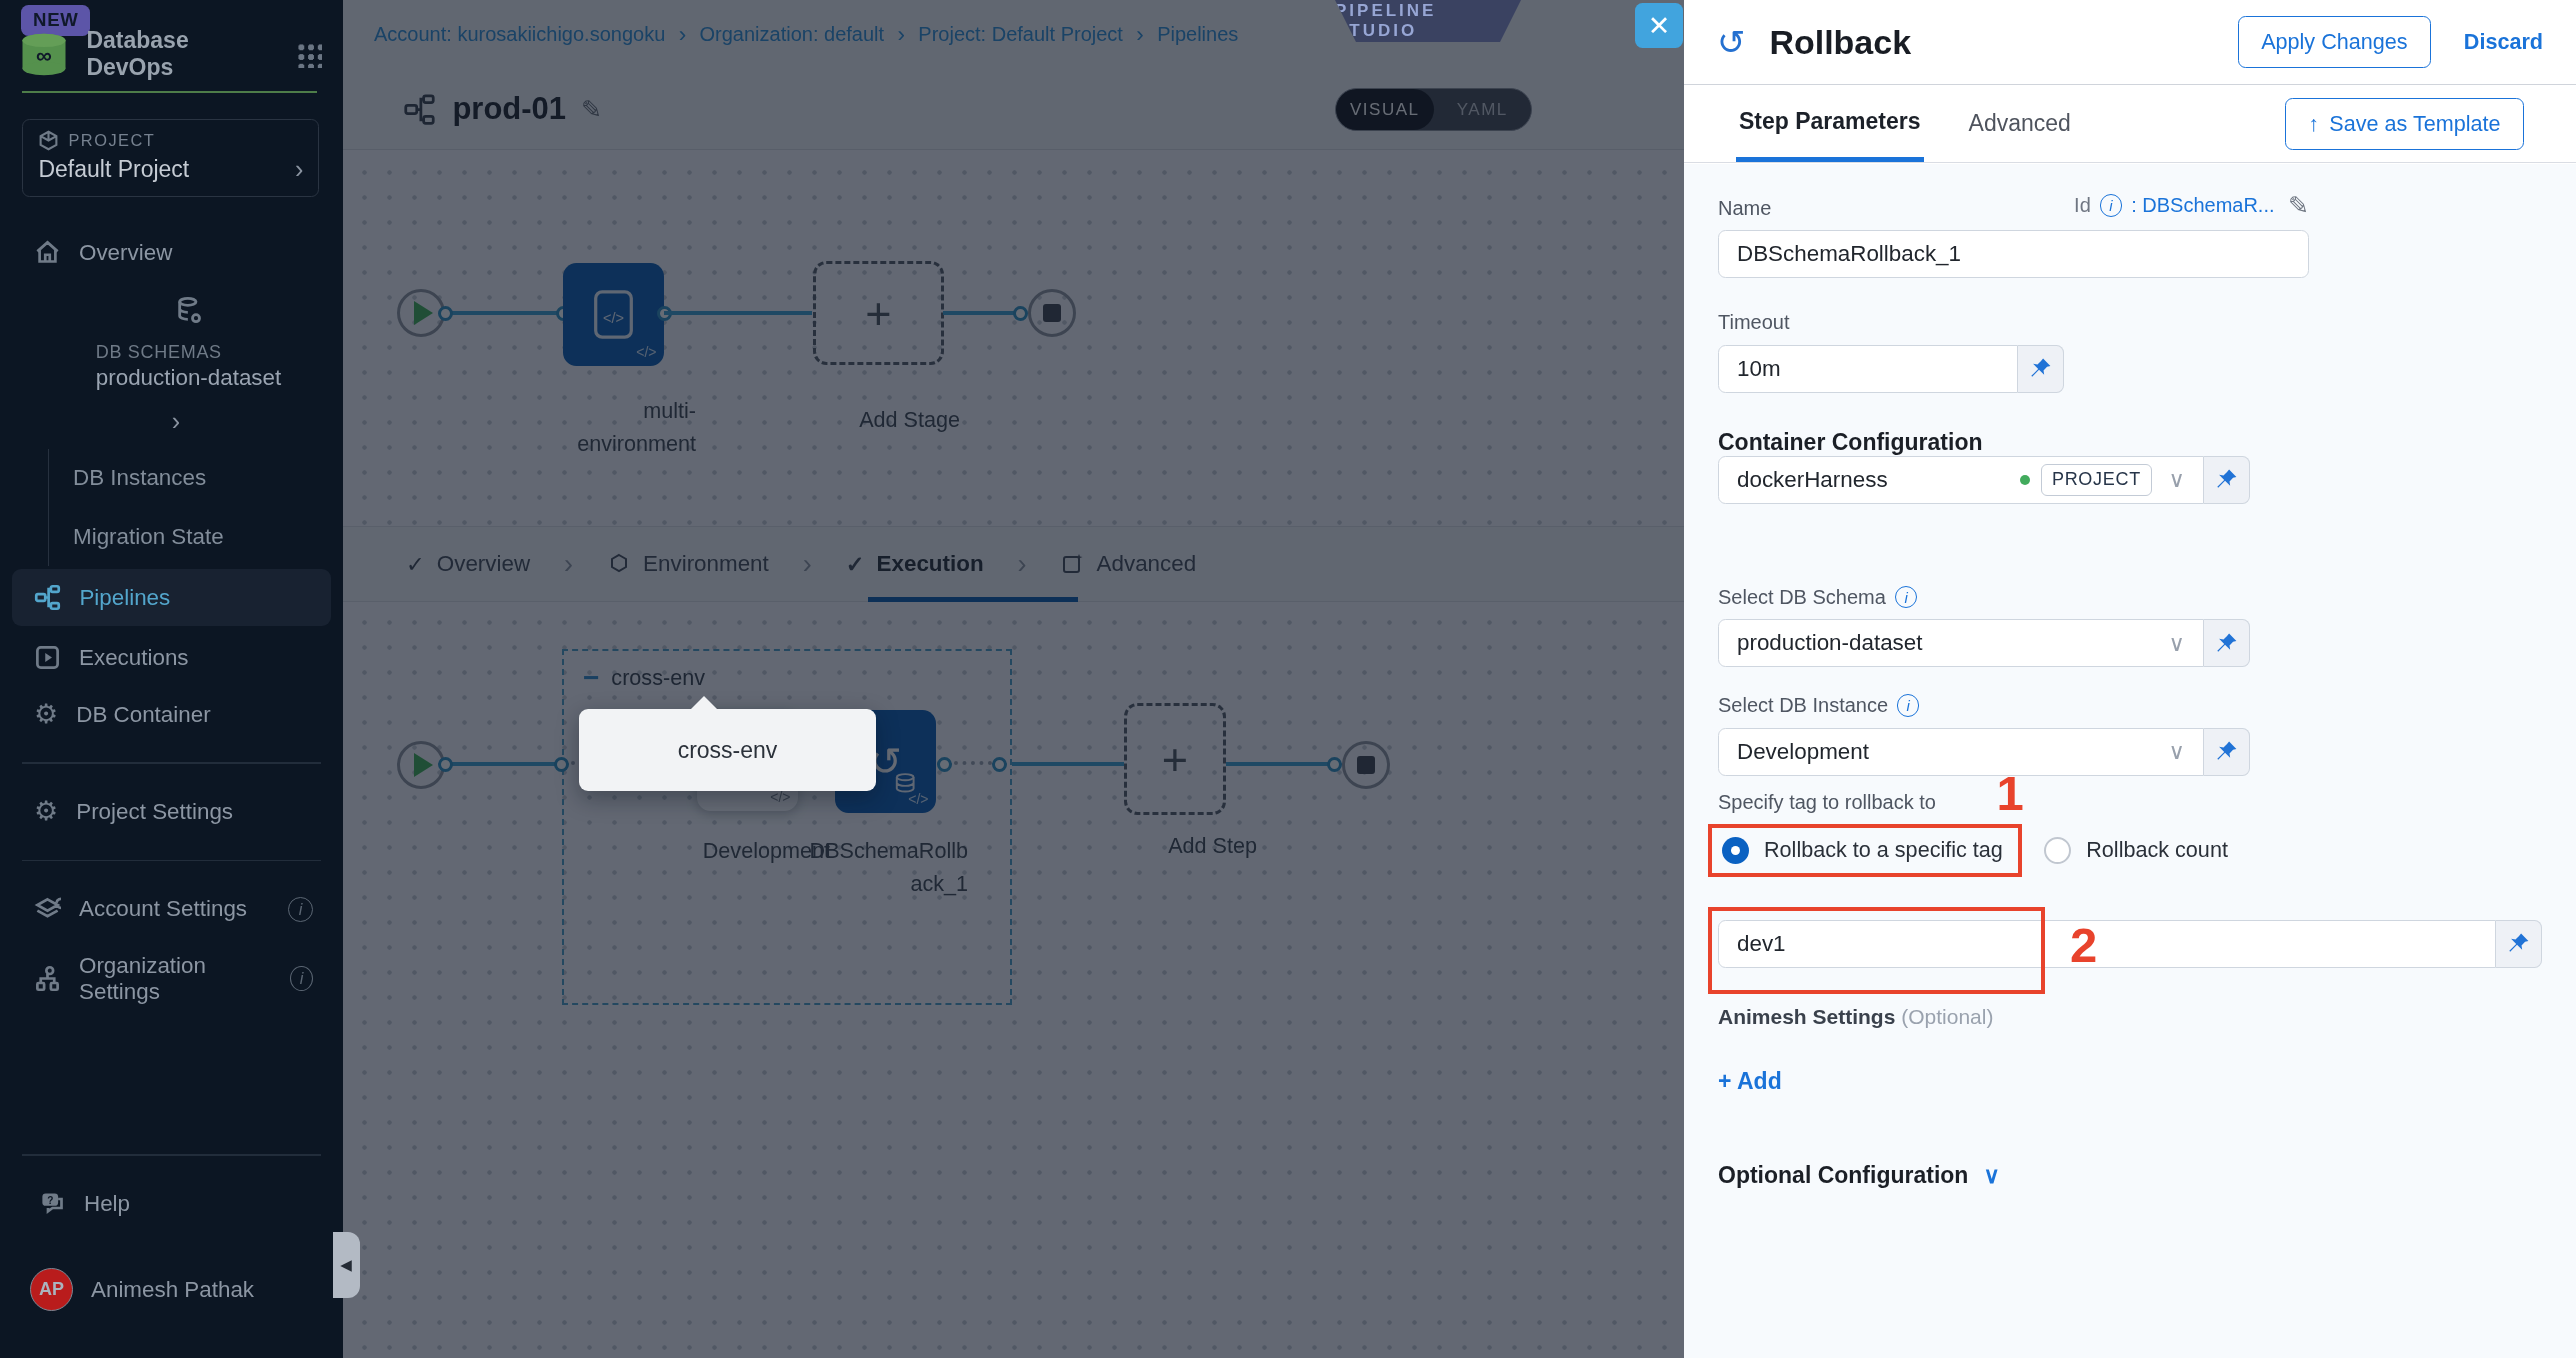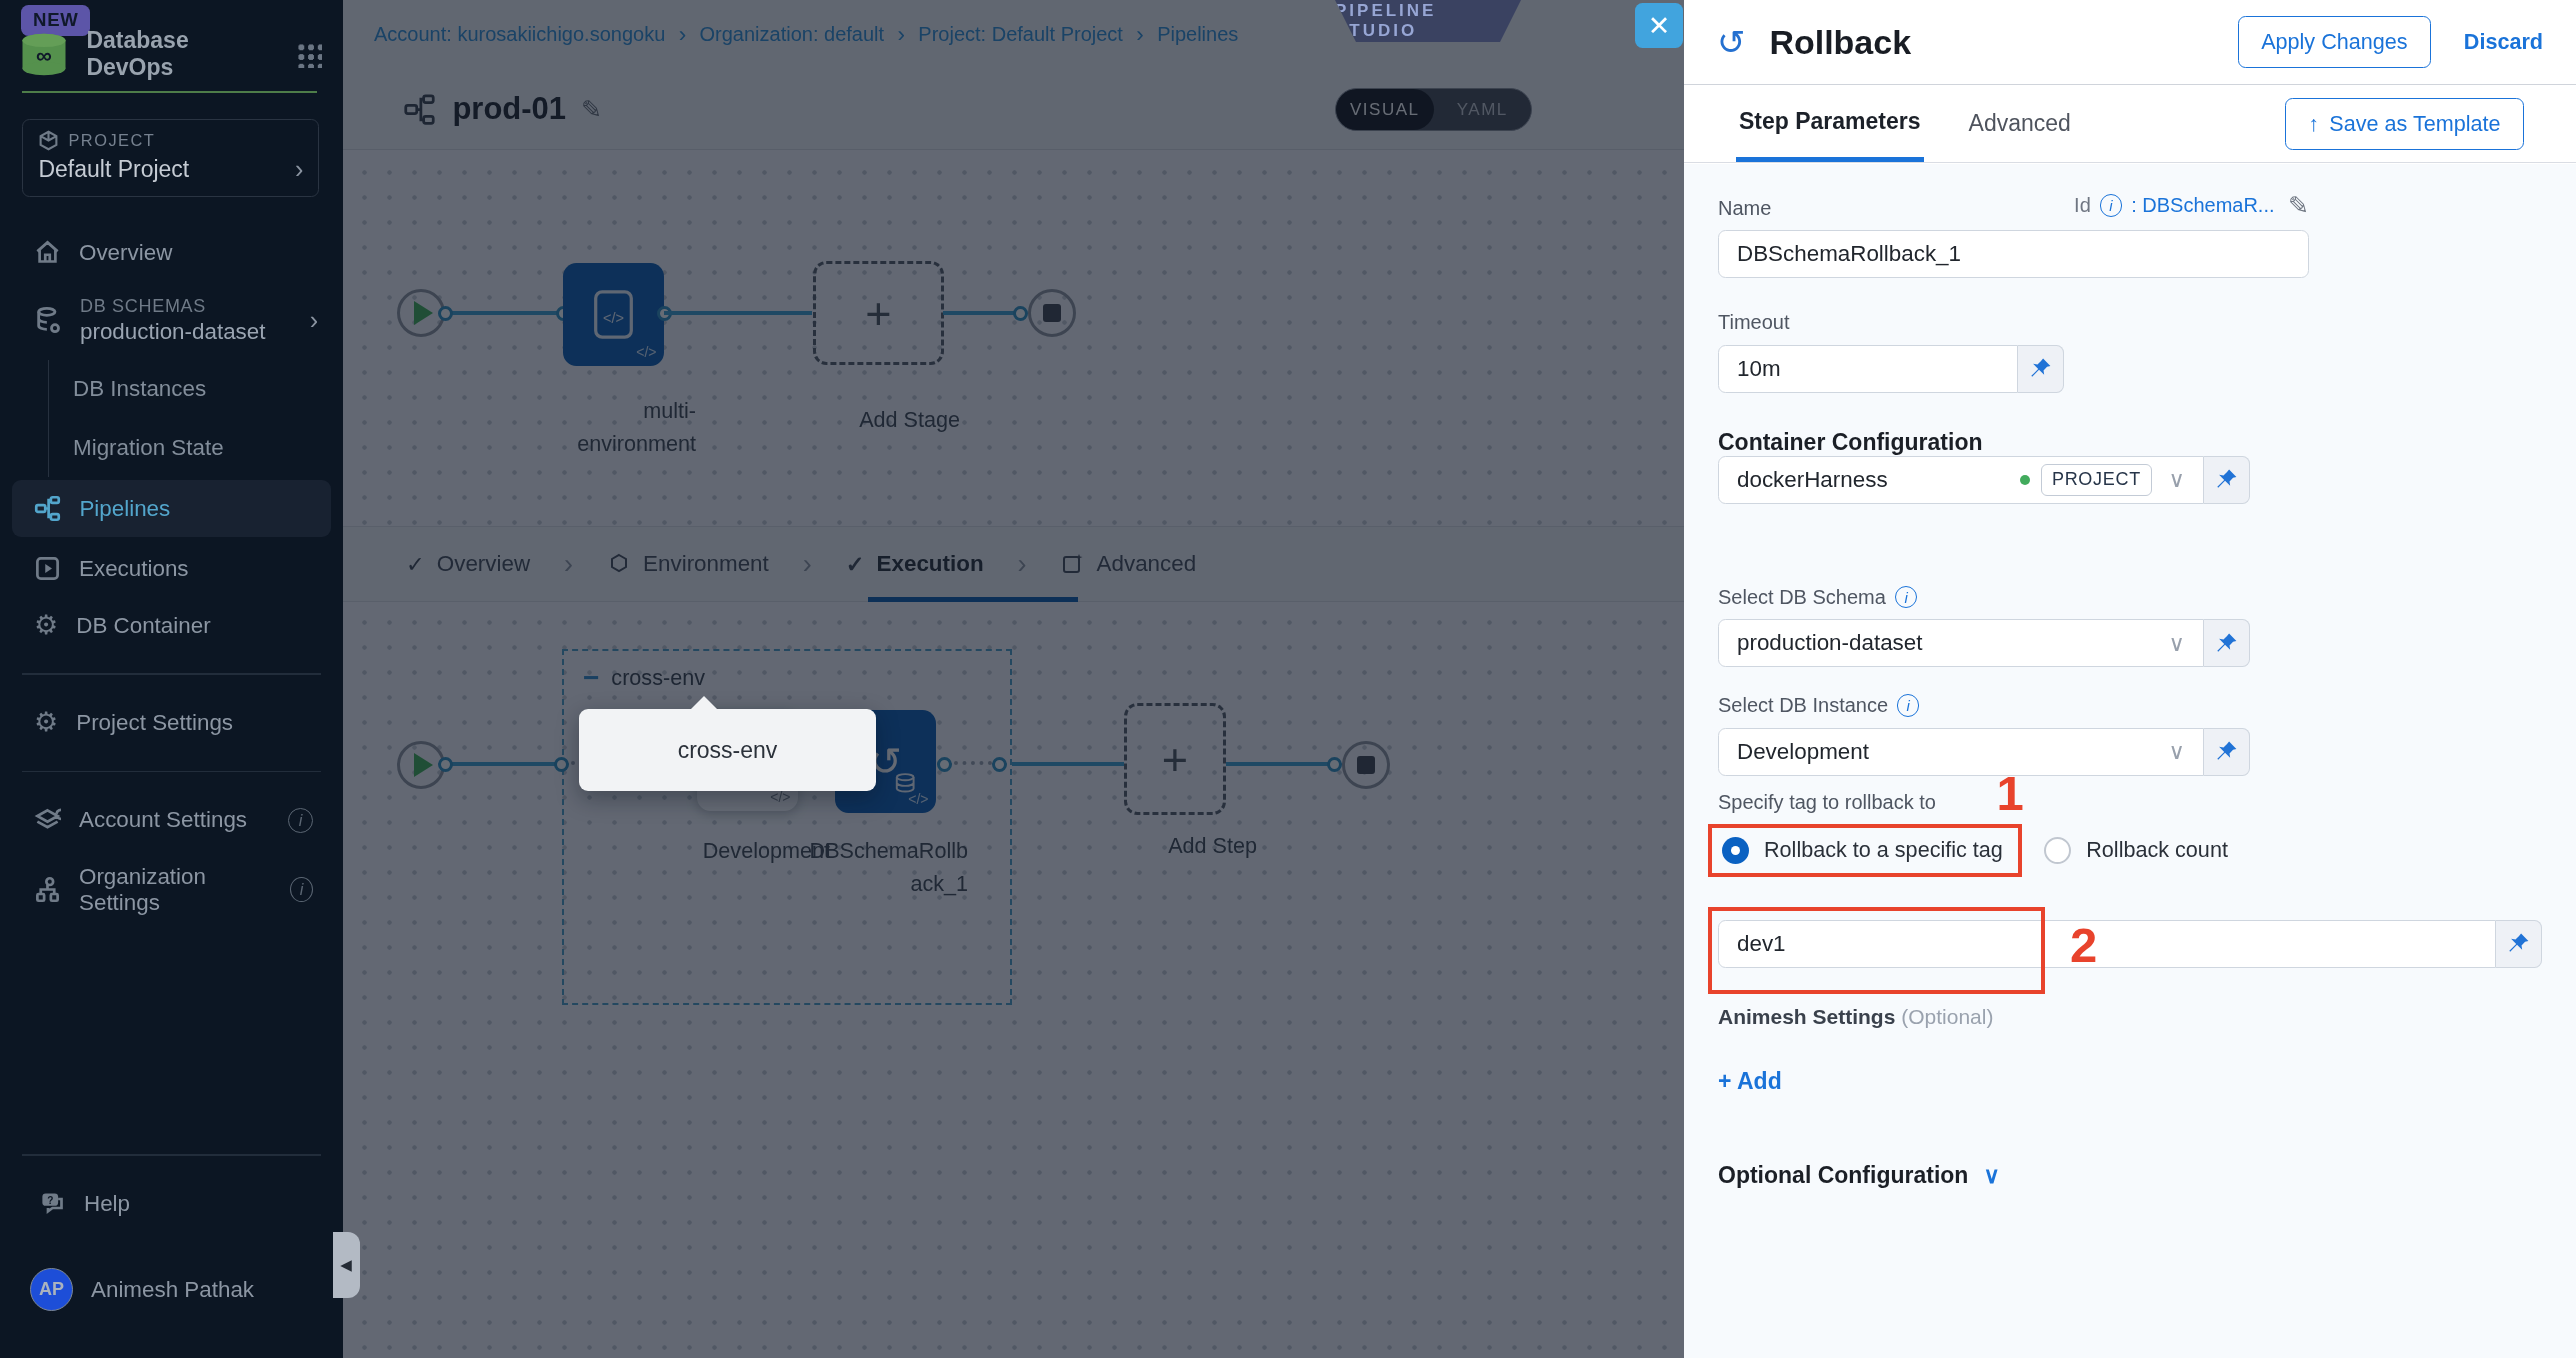--- a/index.html
+++ b/index.html
@@ -16,33 +16,33 @@
   .green-line { position:absolute; left:22.4px; top:91px; width:295px; height:2.2px; background:#4e7d49; }
   .proj-box { position:absolute; left:22.4px; top:119px; width:297px; height:78px; border:1.5px solid #2a3442; border-radius:7.5px; padding:10.4px 15px; }
   .proj-label-row { display:flex; align-items:center; gap:9px; font-size:16.4px; letter-spacing:1.5px; color:#76markt8290; color:#76818f; }
   .proj-name-row { display:flex; align-items:center; justify-content:space-between; margin-top:4.5px; }
   .proj-name { font-size:23px; color:#c6ccd4; }
   .chev-r { color:#8a93a0; font-size:25px; line-height:1; }
   .nav { position:absolute; left:0; top:224px; width:343px; }
   .nav-item { display:flex; align-items:center; gap:18px; padding:15px 0 15px 34px; font-size:22.4px; color:#8c96a3; }
   .nav-item svg, .nav-item .gear { flex:0 0 auto; }
   .gear { font-size:27px; color:#707b88; line-height:1; }
-  .nav-db { align-items:center; }
+  .nav-db { align-items:center;flex-direction:column; }
   .nav-db .two-line { flex:1; }
   .db-small { font-size:18px; color:#6f7a87; letter-spacing:0.7px; }
   .db-name { font-size:22.4px; color:#9aa4b1; margin-top:1.5px; }
   .sub-list { margin-left:48px; border-left:1.5px solid #27313f; }
   .sub-item { padding:16.4px 0 16.4px 24px; font-size:22.4px; color:#828d9a; }
   .nav-active { background:#182231; border-radius:9px; margin:3px 12px; padding-left:22.4px; color:#53a6cc; }
   .nav-active .icon-stroke { stroke:#53a6cc; }
   .icon-stroke { stroke:#707b88; fill:none; stroke-width:2.4; }
   .side-div { height:1.5px; background:#222d3b; margin:19.4px 22.4px; }
   .info-o { margin-left:auto; margin-right:30px; width:25px; height:25px; border:1.5px solid #5b6673; border-radius:50%; display:flex; align-items:center; justify-content:center; font-size:16.4px; color:#5b6673; font-style:italic; }
   #side-bottom { position:absolute; left:0; bottom:0; width:343px; }
-  .avatar { width:43px; height:43px; border:1.5px solid #7c8794; border-radius:50%; background:#1d4ed8; color:#aab3be; display:flex; align-items:center; justify-content:center; font-size:18px; font-weight:bold; flex:0 0 auto; }
+  .avatar { width:43px; height:43px; border:1.5px solid #7c8794; border-radius:50%; background:#b91c1c; color:#aab3be; display:flex; align-items:center; justify-content:center; font-size:18px; font-weight:bold; flex:0 0 auto; }
 
   
   #main { position:absolute; left:343px; top:0; width:1341px; height:1359px; background:#f3f5f8; }
   #main-header { position:absolute; left:0; top:0; width:100%; height:69px; background:#eef1f5; display:flex; align-items:center; padding-left:31px; }
   .crumbs { display:flex; align-items:center; gap:13.4px; font-size:20px; color:#2f8fd6; }
   .crumb-sep { color:#2f8fd6; font-size:22.4px; }
   #studio-badge { position:absolute; left:992px; top:0; width:186px; height:42px; background:#3a4261; color:#97a6d4; font-size:17px; font-weight:bold; letter-spacing:3px; display:flex; align-items:center; justify-content:center; clip-path:polygon(21px 0, 166px 0, 100% 100%, 0 100%); clip-path:polygon(0 0, 100% 0, calc(100% - 21px) 100%, 21px 100%); z-index:45; }
   #title-row { position:absolute; left:0; top:69px; width:100%; height:81px; background:#eef1f5; border-bottom:1.5px solid #d5d9df; display:flex; align-items:center; padding-left:60px; }
   .pipe-title { font-size:31px; font-weight:bold; color:#1f252d; margin-left:16.4px; }
   .pencil { color:#6a7078; font-size:25px; margin-left:15px; }

